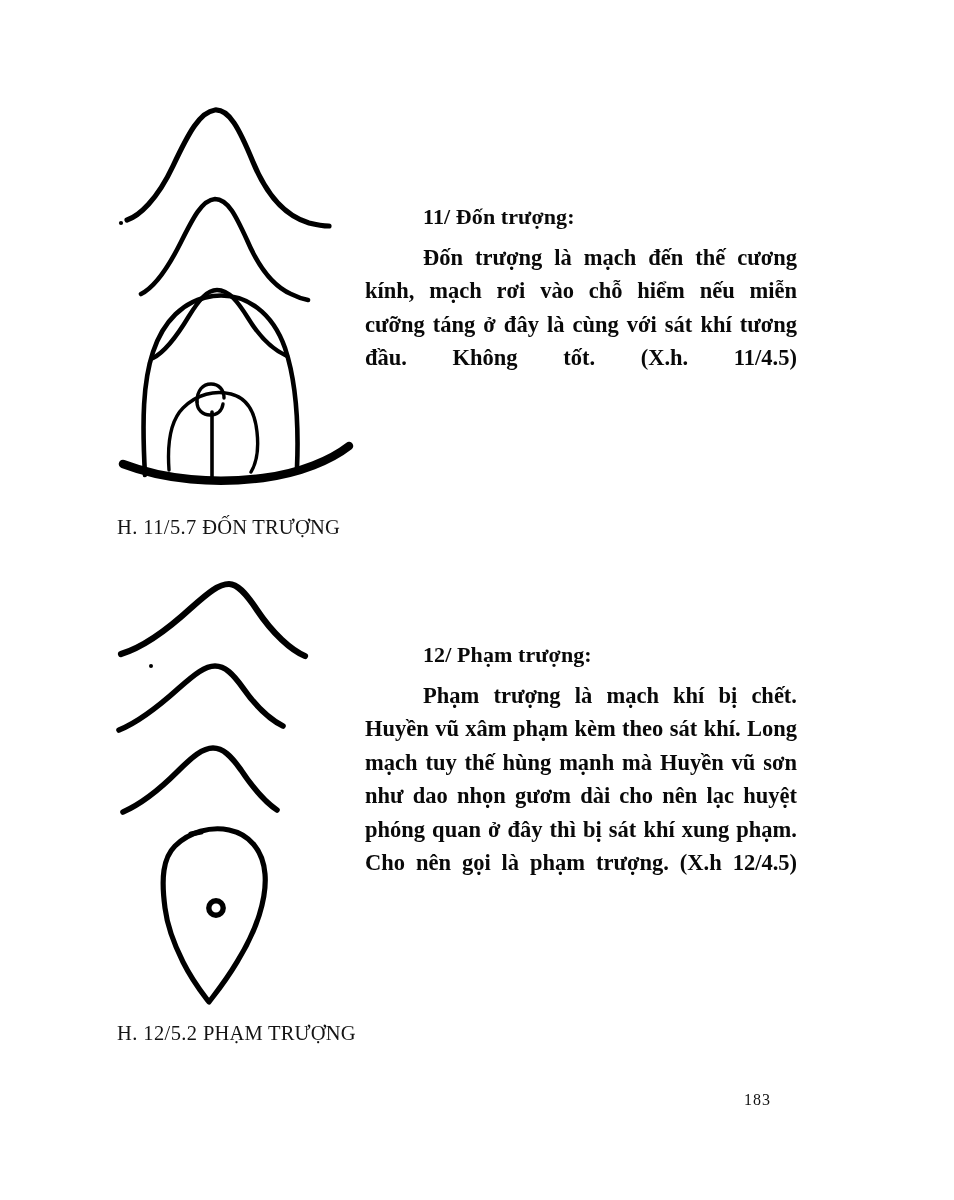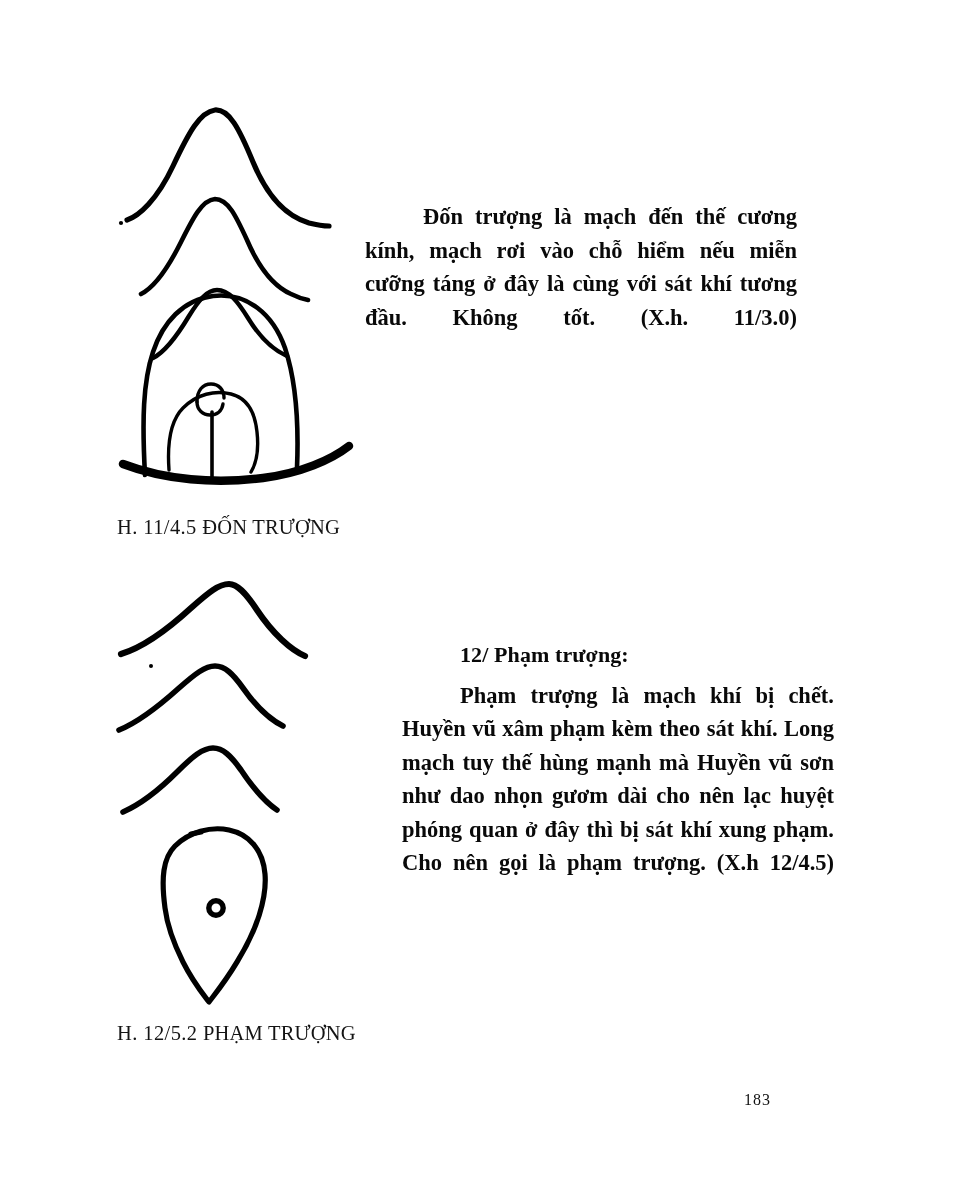--- a/index.html
+++ b/index.html
@@ -72,21 +72,21 @@
     left: 365px;
     width: 432px;
     font-size: 22.5px;
     line-height: 33.5px;
     text-align: justify;
     text-justify: inter-word;
     color: #090909;
     font-weight: bold;
   }
   #text-block-11 { top: 200px; }
-  #text-block-12 { top: 638px; margin-left: 37px; }
+  #text-block-12 { top: 638px; }
 
   .section-heading {
     margin: 0 0 7px 0;
     padding-left: 58px;
     font-size: 22px;
     font-weight: bold;
     text-align: left;
     letter-spacing: 0.1px;
   }
   .body-para {
@@ -141,21 +141,21 @@
         <path d="M92,312 C92,320 98,325 105,325 C112,325 117,321 118,314" stroke-width="3.4"></path>
 
         <path d="M107,322 L107,388" stroke-width="3.6"></path>
 
         <path d="M18,374 C60,390 110,394 158,388 C196,383 226,370 244,356" stroke-width="8.5" stroke-linecap="round"></path>
       </g>
     </svg>
   </div>
 
   <div class="caption" id="caption-don-truong">
-    <span class="cap-label">H. 11/4.5 </span><span class="cap-name">ĐỐN TRƯỢNG</span>
+    <span class="cap-label">H. 11/5.7 </span><span class="cap-name">ĐỐN TRƯỢNG</span>
   </div>
 
   <div class="figure" id="figure-pham-truong">
     <svg viewBox="0 0 260 455" xmlns="http://www.w3.org/2000/svg">
       <g fill="none" stroke="#000000" stroke-linecap="round" stroke-linejoin="round">
 
         <path d="M16,96 C36,90 62,72 86,50 C104,34 114,26 124,26
                  C132,26 140,34 152,52 C168,76 186,92 200,98" stroke-width="6.2"></path>
 
         <circle cx="46" cy="108" r="2.0" fill="#000000" stroke="none"></circle>
@@ -176,21 +176,22 @@
         <circle cx="111" cy="350" r="7.2" stroke-width="5.4"></circle>
       </g>
     </svg>
   </div>
 
   <div class="caption" id="caption-pham-truong">
     <span class="cap-label">H. 12/5.2 </span><span class="cap-name">PHẠM TRƯỢNG</span>
   </div>
 
   <div class="textblock" id="text-block-11">
-    <p class="body-para">Đốn trượng là mạch đến thế cương kính, mạch rơi vào chỗ hiểm nếu miễn cưỡng táng ở đây là cùng với sát khí tương đầu. Không tốt. (X.h. 11/3.0)</p>
+    <p class="section-heading">11/ Đốn trượng:</p>
+    <p class="body-para">Đốn trượng là mạch đến thế cương kính, mạch rơi vào chỗ hiểm nếu miễn cưỡng táng ở đây là cùng với sát khí tương đầu. Không tốt. (X.h. 11/4.5)</p>
   </div>
 
   <div class="textblock" id="text-block-12">
     <p class="section-heading">12/ Phạm trượng:</p>
     <p class="body-para">Phạm trượng là mạch khí bị chết. Huyền vũ xâm phạm kèm theo sát khí. Long mạch tuy thế hùng mạnh mà Huyền vũ sơn như dao nhọn gươm dài cho nên lạc huyệt phóng quan ở đây thì bị sát khí xung phạm. Cho nên gọi là phạm trượng. (X.h 12/4.5)</p>
   </div>
 
   <div id="page-number">183</div>
 
 </div>

